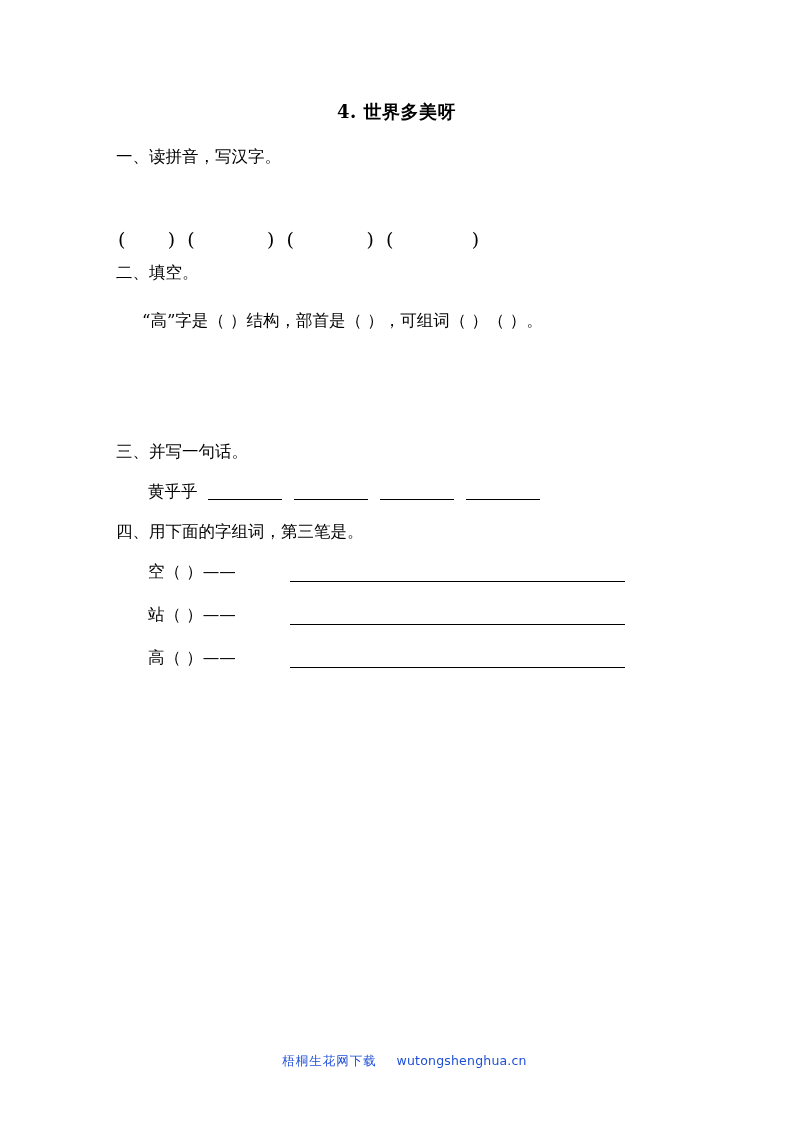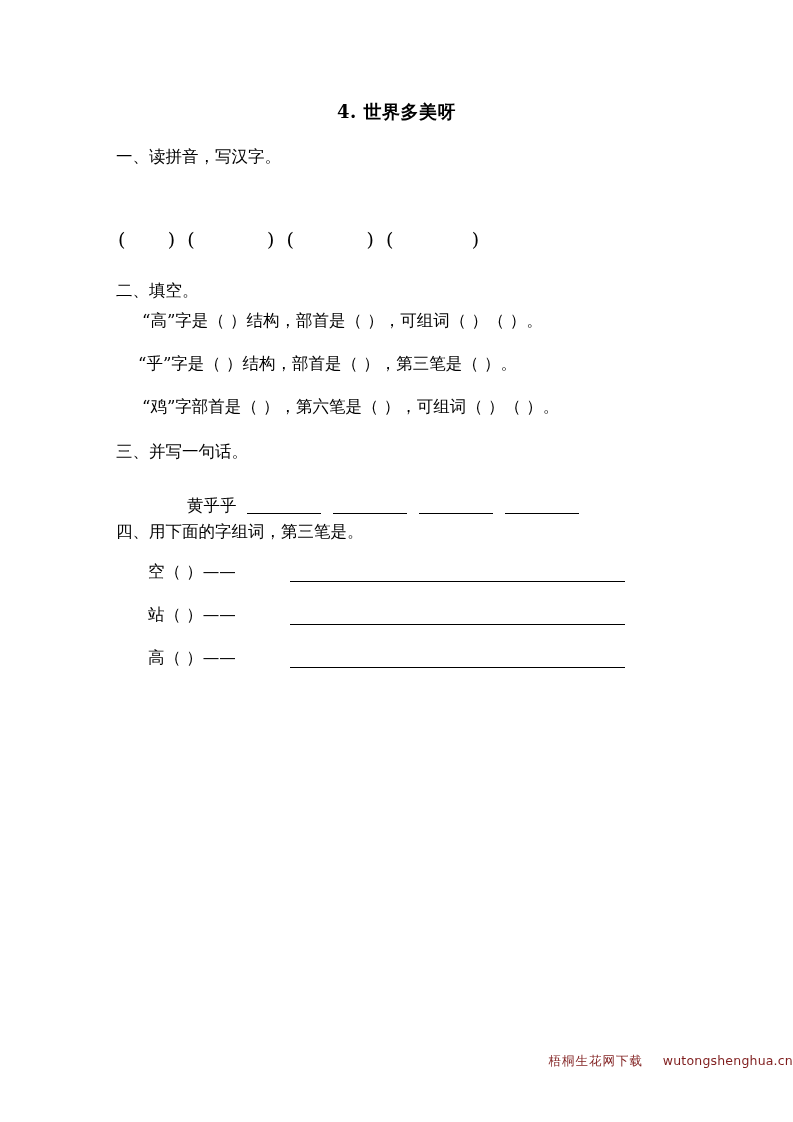--- a/index.html
+++ b/index.html
@@ -92,22 +92,22 @@
     height: 0;
     border-bottom: 1.1px solid #000000;
   }
 
   
   .footer {
     position: absolute;
     left: 0;
     top: 1038px;
     width: 793px;
-    text-align: right;
-    color: #7f1d1d;
+    text-align: center;
+    color: #1d4ed8;
     font-size: 12.5px;
     white-space: pre;
   }
   .footer .cn {
     font-family: "DejaVu Serif", "Liberation Serif", serif;
     letter-spacing: 1px;
   }
   .footer .url {
     font-family: "DejaVu Sans", "Liberation Sans", sans-serif;
     letter-spacing: 0.2px;
@@ -118,31 +118,29 @@
 
 <div class="page">
 
   <div class="doc-title">4.  世界多美呀</div>
 
   <div class="section-head" style="top:146px;">一、读拼音，写汉字。</div>
 
 
   <div class="paren-row">(       )  (            )  (            )  (             )</div>
 
-  <div class="section-head" style="top:280px;">二、填空。</div>
+  <div class="section-head" style="top:262px;">二、填空。</div>
 
   <div class="body-line" style="left:142px; top:310px;text-align:right;">“高”字是（     ）结构，部首是（     ），可组词（     ）（     ）。</div>
 
-  <div class="body-line" style="left:138px; top:353px;">“乎”字是（     ）结构，部首是（     ），第三笔是（     ）。</div>
 
-  <div class="body-line" style="left:142px; top:396px;">“鸡”字部首是（     ），第六笔是（     ），可组词（     ）（     ）。</div>
 
   <div class="section-head" style="top:441px;">三、并写一句话。</div>
 
-  <div class="body-line" style="left:148px; top:495px;margin-left:39px;">
+  <div class="body-line" style="left:148px; top:481px;">
     <span>黄乎乎</span><span>&nbsp;&nbsp;</span><span class="blank blank-short"></span><span class="blank blank-short"></span><span class="blank blank-short"></span><span class="blank blank-short"></span>
   </div>
 
   <div class="section-head" style="top:521px;">四、用下面的字组词，第三笔是。</div>
 
   <div class="body-line" style="left:148px; top:561px;">
     <span>空</span><span>（     ）</span><span class="dash">——</span>
   </div>
   <div class="long-rule" style="left:290px; top:581px; width:335px;"></div>
 

